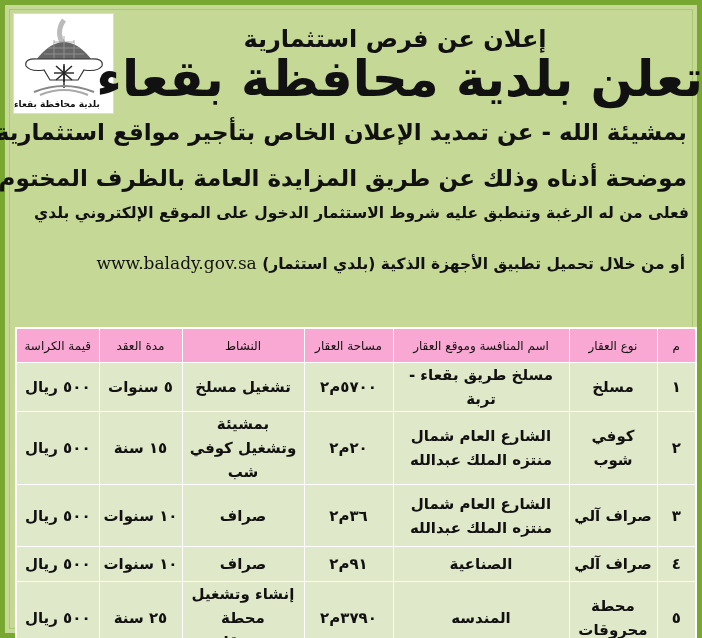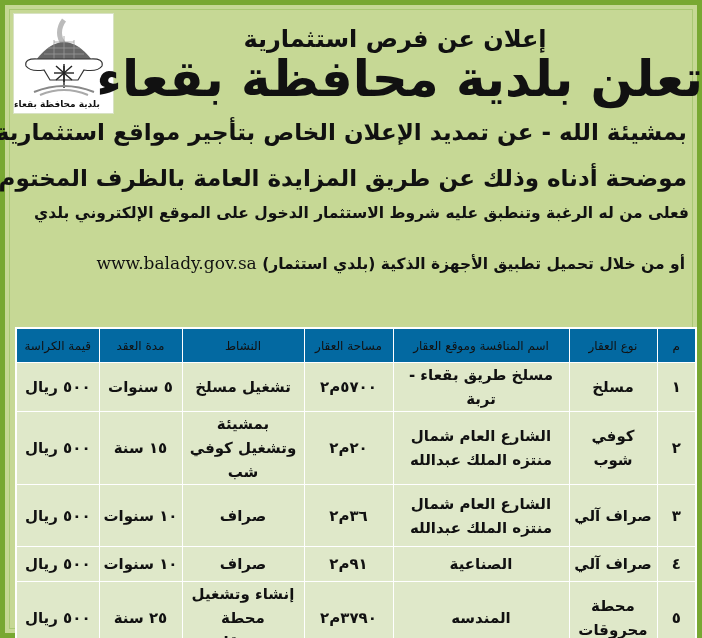--- a/index.html
+++ b/index.html
@@ -49,21 +49,21 @@
     position: absolute; left: 10px; top: 322px; width: 680px; height: 304px;
     border-collapse: collapse; direction: rtl; table-layout: fixed;
     background: #dfe8c9;
     border: 2px solid #ffffff;
   }
   table.offers th, table.offers td {
     border: 1.5px solid #ffffff;
     text-align: center; vertical-align: middle;
     color: #111; padding: 0 3px;
   }
-  table.offers th { font-size: 12px; font-weight: normal; height: 33px; background: #0369a1; }
+  table.offers th { font-size: 12px; font-weight: normal; height: 33px; background: #f9a8d4; }
   table.offers td { font-size: 15px; font-weight: bold; line-height: 24px; }
   .col-no { width: 39px; }
   .col-type { width: 88px; }
   .col-loc { width: 176px; }
   .col-area { width: 89px; }
   .col-act { width: 122px; }
   .col-dur { width: 83px; }
   .col-price { width: 83px; }
   td.num { font-weight: normal; font-size: 13px; }
 </style>

